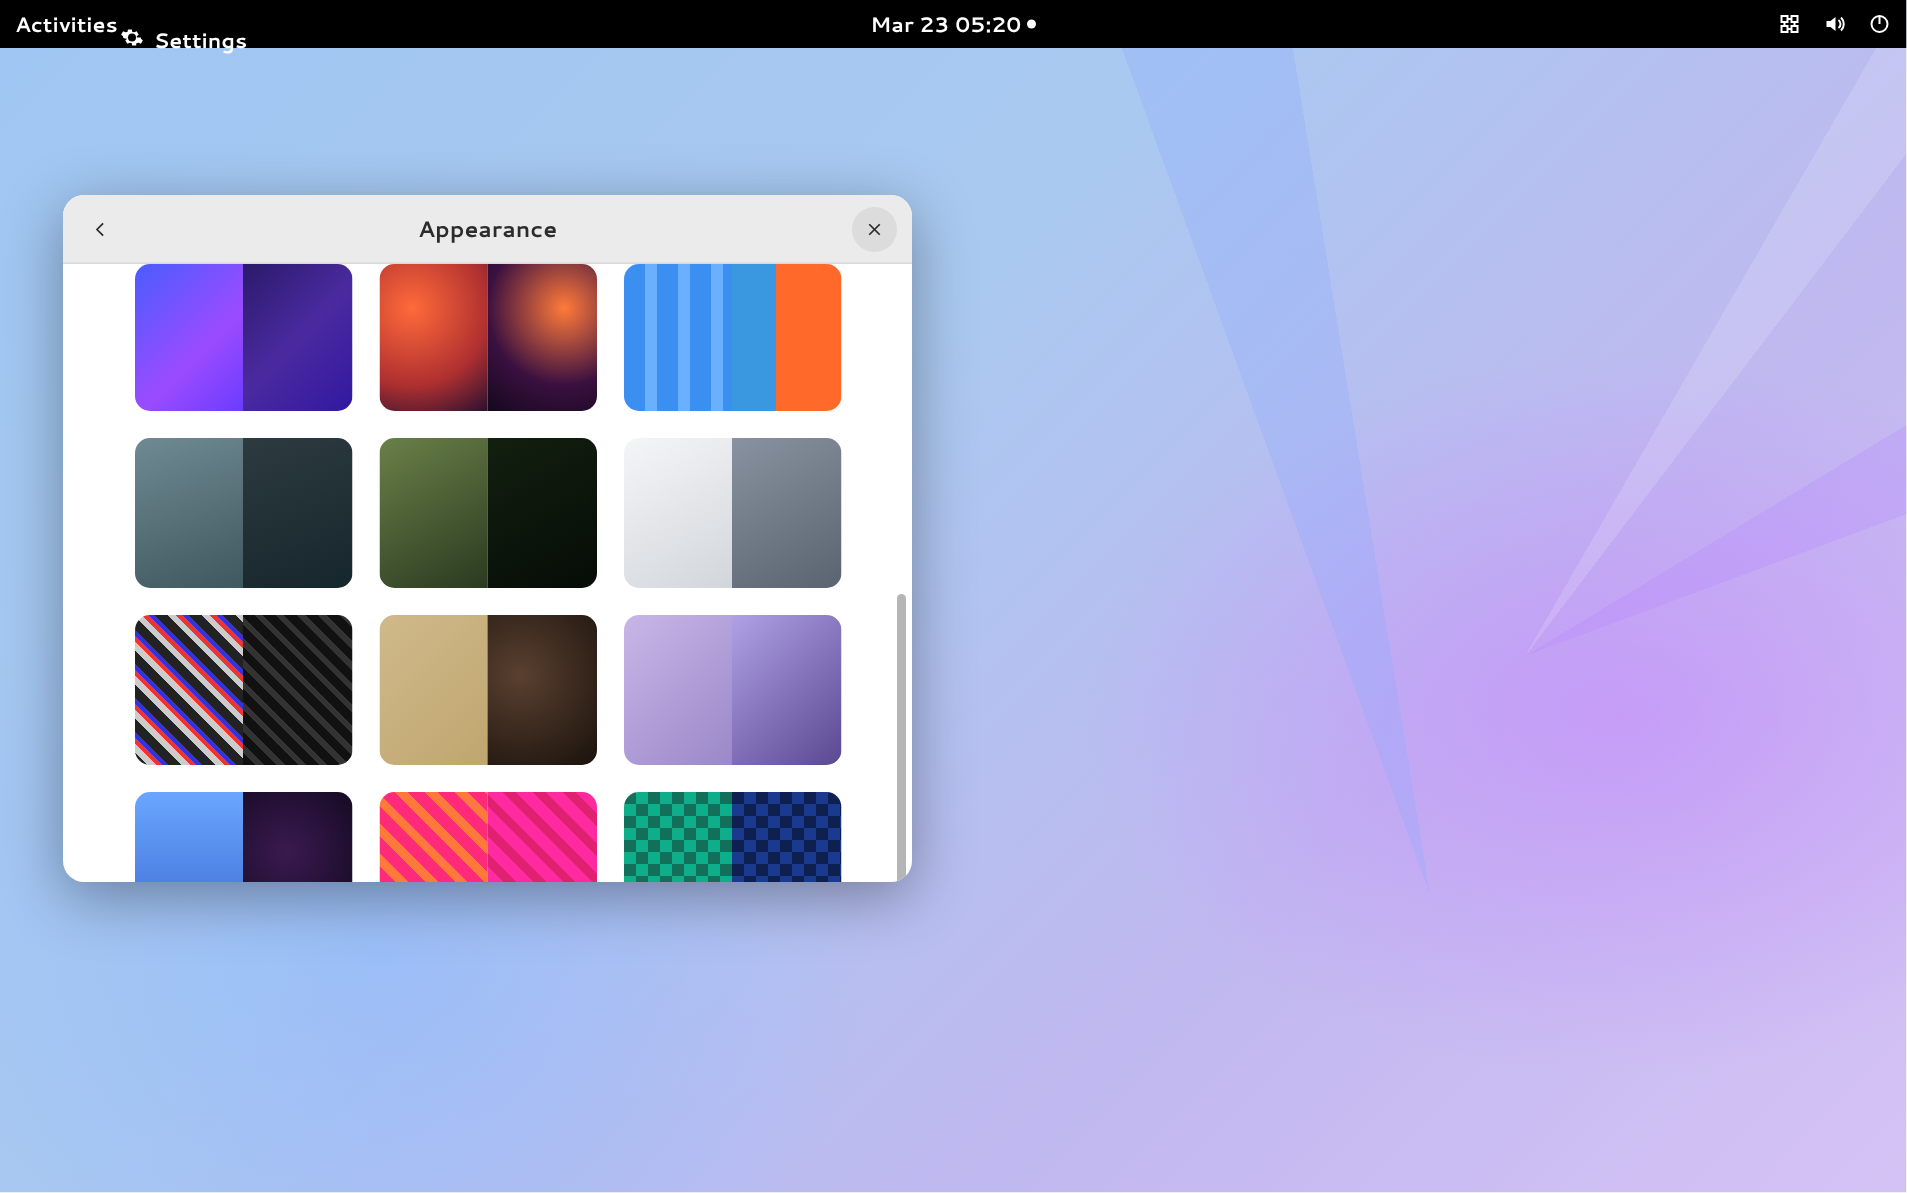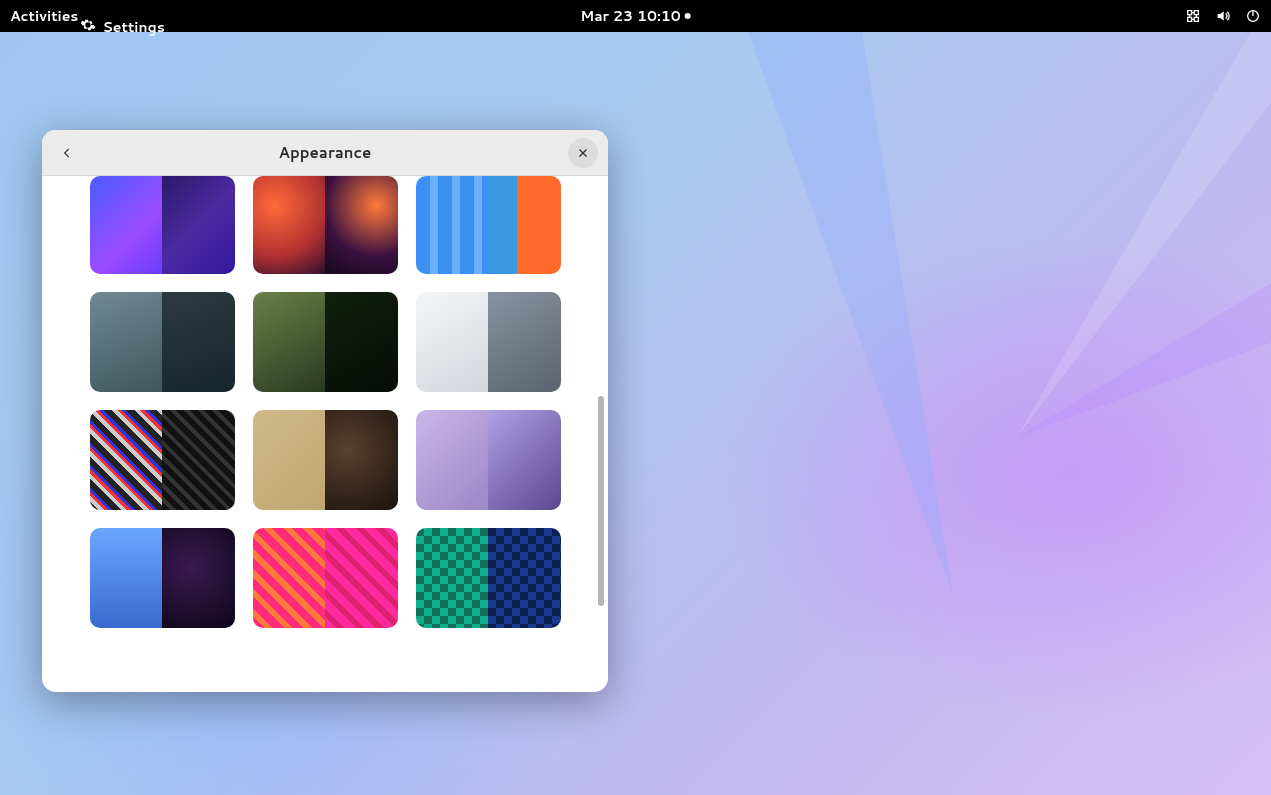--- a/index.html
+++ b/index.html
@@ -23,21 +23,21 @@
   color:#fff;display:flex;align-items:center;padding:0 10px;font-size:14px;font-weight:600;
 }
 .tb-left{display:flex;align-items:center;gap:2px;}
 .tb-center{position:absolute;left:50%;transform:translateX(-50%);display:flex;align-items:center;gap:4px;}
 .tb-right{margin-left:auto;display:flex;align-items:center;gap:14px;}
 .gear{width:16px;height:16px;display:inline-block;}
 .dot{width:6px;height:6px;background:#fff;border-radius:50%;}
 .sysicon{width:16px;height:16px;fill:#fff;}
 .settings-item{display:flex;align-items:flex-start;gap:6px;margin-top:21px;}
 .window{
-  position:absolute;left:42px;top:130px;width:566px;height:562px;
+  position:absolute;left:42px;top:130px;width:566px;height:458px;
   background:#fff;border-radius:14px;box-shadow:0 10px 40px rgba(0,0,0,.35);
   display:flex;flex-direction:column;overflow:hidden;
 }
 .titlebar{
   height:46px;background:#ebebeb;border-bottom:1px solid #d9d9d9;
   display:flex;align-items:center;justify-content:center;position:relative;flex-shrink:0;
 }
 .titlebar .title{font-weight:700;font-size:15px;color:#2c2c2c;}
 .tb-btn{
   position:absolute;top:8px;width:30px;height:30px;border-radius:50%;
@@ -102,21 +102,21 @@
       <span>Activities</span>
       <span class="settings-item">
         <svg class="gear" viewBox="0 0 24 24">
             <path fill="#fff" d="M12 8a4 4 0 1 0 0 8 4 4 0 0 0 0-8zm9 4a7 7 0 0 1-.1 1.2l2 1.6-2 3.4-2.4-.9a7 7 0 0 1-2 .1l-.4 2.6h-4l-.4-2.6a7 7 0 0 1-2-.1l-2.4.9-2-3.4 2-1.6A7 7 0 0 1 3 12a7 7 0 0 1 .1-1.2l-2-1.6 2-3.4 2.4.9a7 7 0 0 1 2-.1L7.9 4h4l.4 2.6a7 7 0 0 1 2 .1l2.4-.9 2 3.4-2 1.6c.1.4.1.8.1 1.2z"></path>
           </svg>
         <span>Settings</span>
       </span>
     </div>
     <div class="tb-center">
       <span>Mar 23</span>
-      <span>10:10</span>
+      <span>05:20</span>
       <span class="dot"></span>
     </div>
     <div class="tb-right">
       <svg class="sysicon" viewBox="0 0 24 24">
           <path d="M4 4h6v6H4zM14 4h6v6h-6zM4 14h6v6H4zM14 14h6v6h-6zM10 7h4M7 10v4M17 10v4M10 17h4" stroke="#fff" stroke-width="2" fill="none"></path>
         </svg>
       <svg class="sysicon" viewBox="0 0 24 24">
           <path d="M4 9v6h4l5 4V5L8 9H4z"></path>
           <path d="M16 8a5 5 0 0 1 0 8M18.5 5.5a9 9 0 0 1 0 13" stroke="#fff" stroke-width="2" fill="none"></path>
         </svg>

